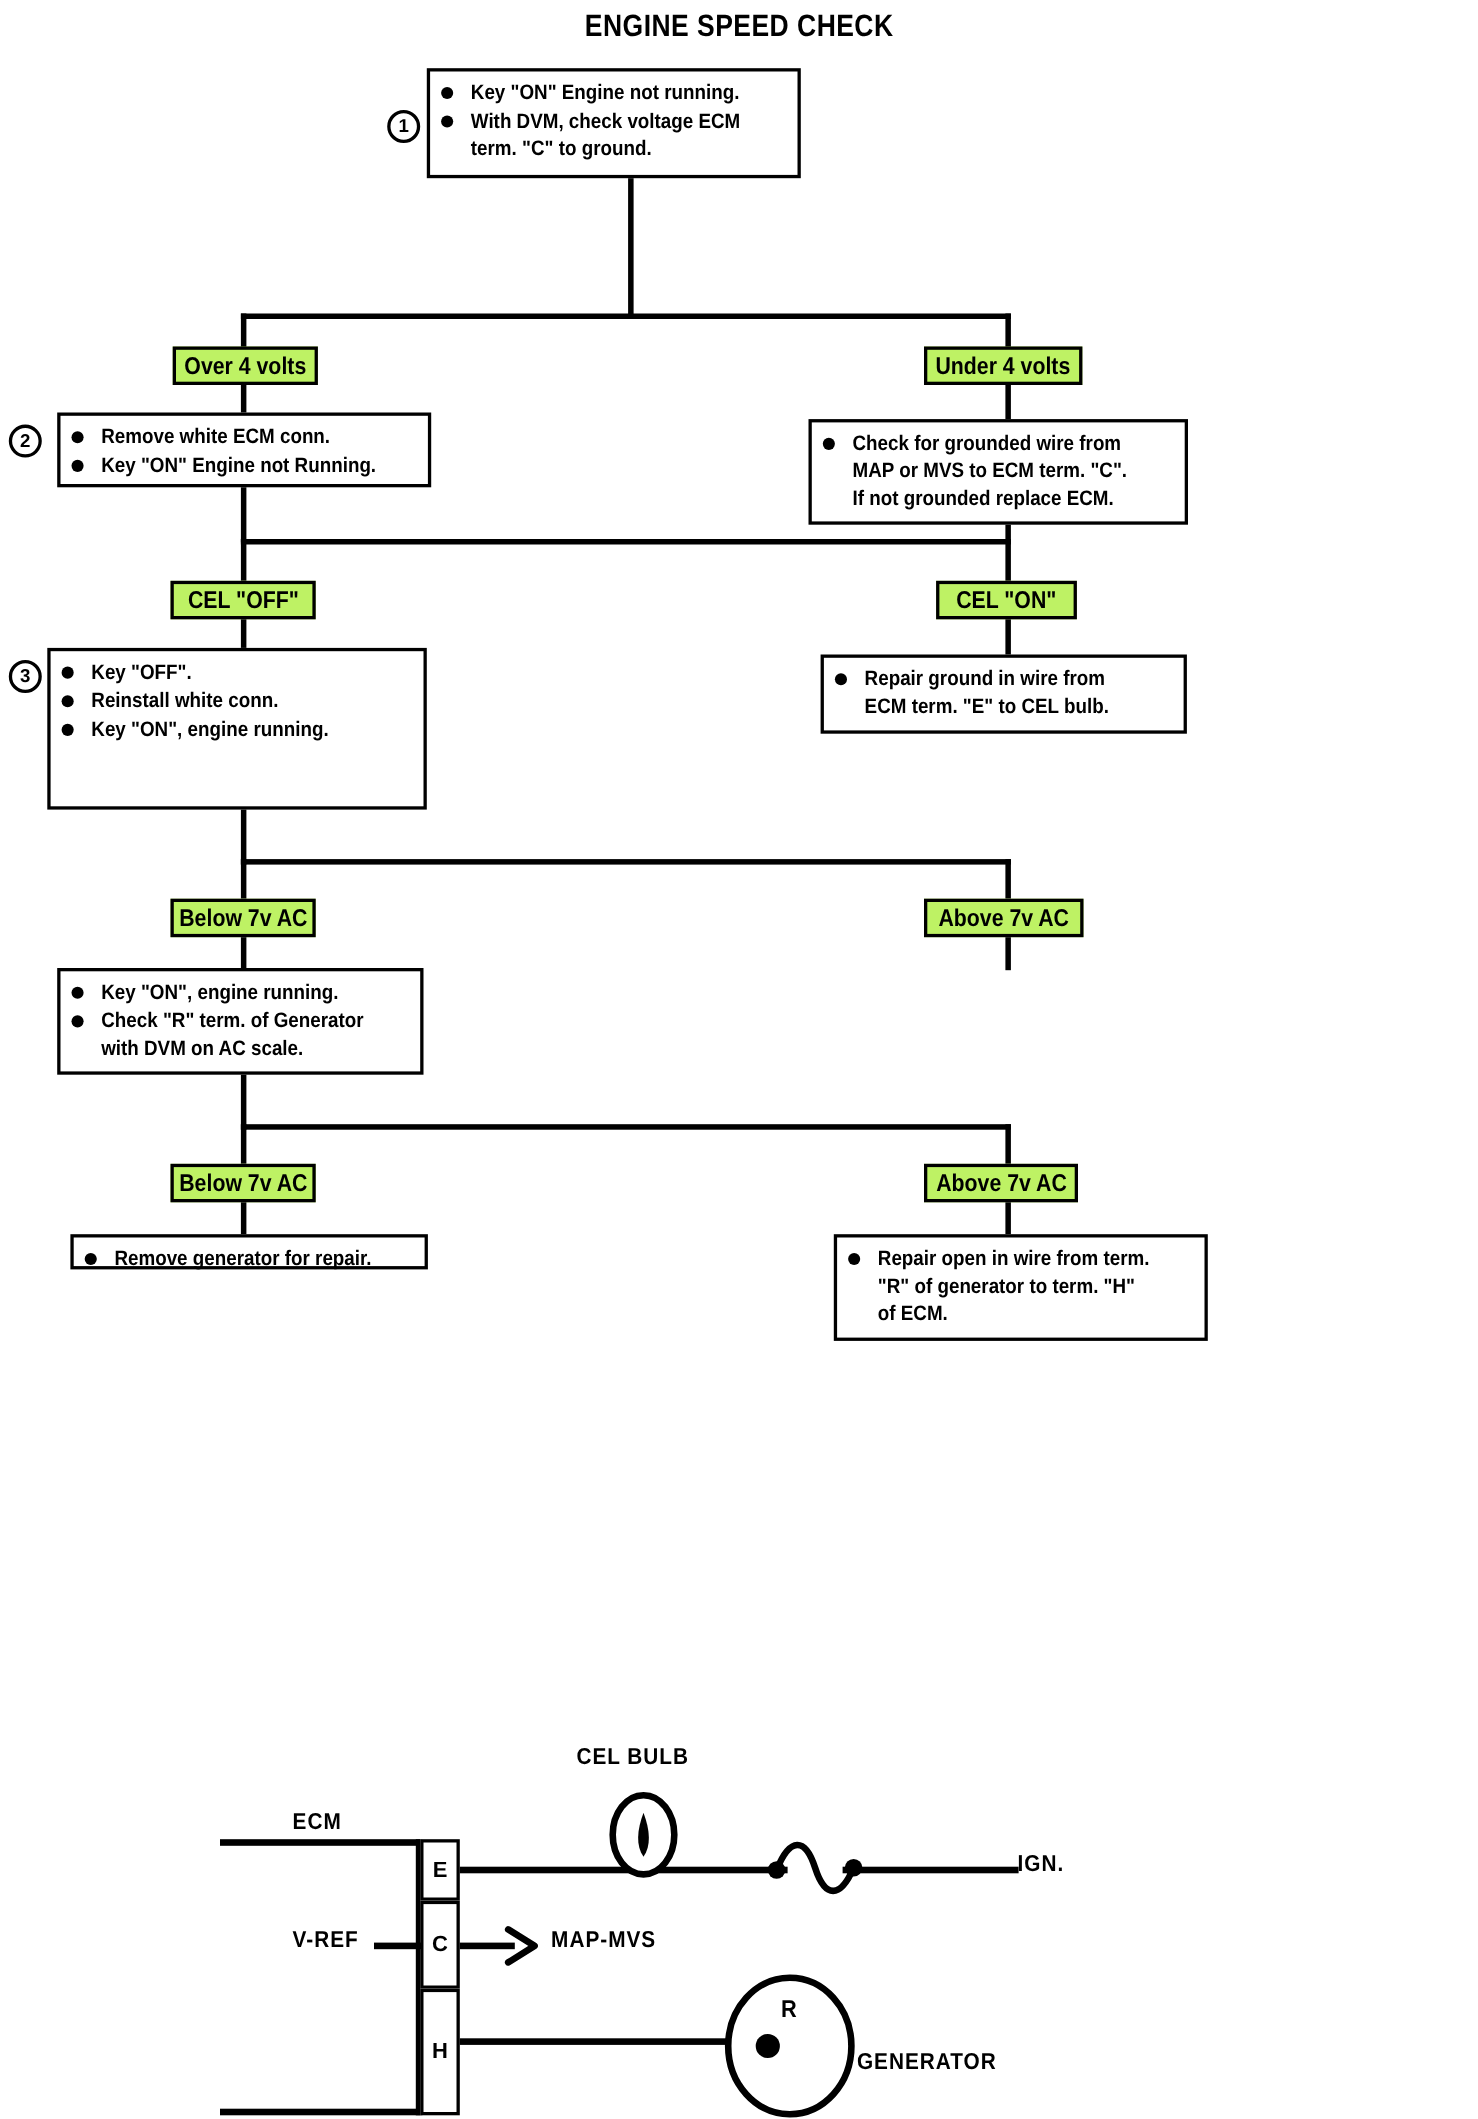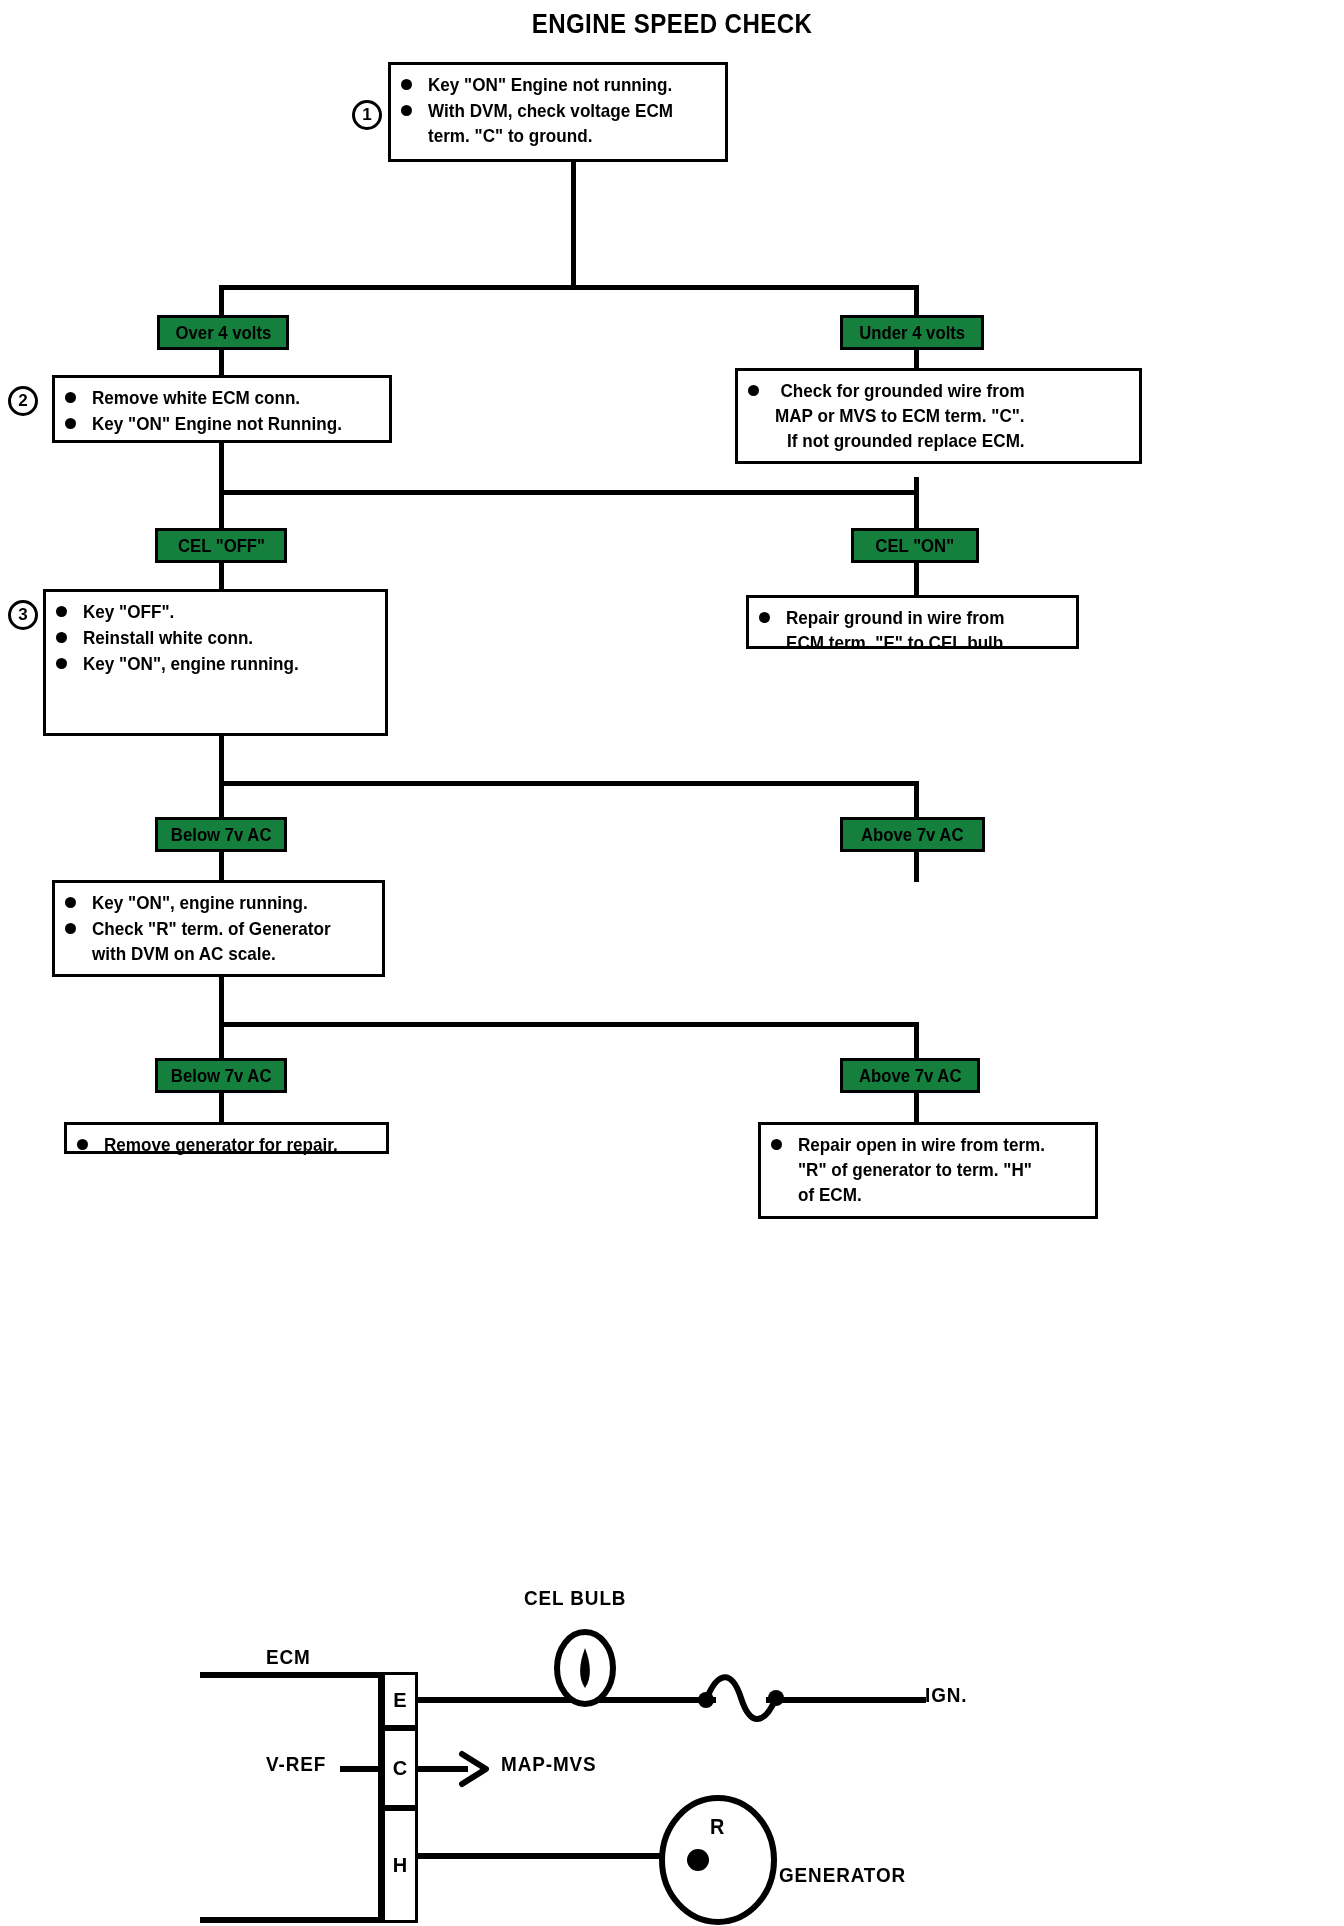--- a/index.html
+++ b/index.html
@@ -20,23 +20,23 @@
     font-size:28px;font-weight:bold;letter-spacing:0.5px;
     font-family:"Liberation Sans","DejaVu Sans",sans-serif;
     transform:scaleX(0.86);transform-origin:center top;
   }
 
   
   .box{
     position:absolute;border:3px solid #000;background:#fff;box-sizing:border-box;
   }
   .label-box{
-    position:absolute;border:3px solid #000;background:#15803d;box-sizing:border-box;
+    position:absolute;border:3px solid #000;background:#bef264;box-sizing:border-box;
     display:flex;align-items:center;justify-content:center;
-    font-weight:bold;font-size:19px;white-space:nowrap;
+    font-weight:bold;font-size:22px;white-space:nowrap;
     transform-origin:center center;
   }
   .label-box span{transform:scaleX(0.88);display:inline-block;}
 
   .bullets{
     position:absolute;inset:0;padding:7px 8px 7px 10px;box-sizing:border-box;
   }
   .bl{
     display:flex;align-items:flex-start;font-weight:bold;font-size:19px;
     line-height:25px;margin-bottom:1px;
@@ -120,21 +120,21 @@
         </div>
       <div class="bl">
           <span class="dot"></span>
           <span class="txt">
             <i>Key "ON" Engine not Running.</i>
           </span>
         </div>
     </div>
   </div>
 
-  <div class="box" style="left:735px;top:368px;width:407px;height:96px;text-align:right;">
+  <div class="box" style="left:735px;top:381px;width:345px;height:96px;">
     <div class="bullets">
       <div class="bl">
           <span class="dot"></span>
           <span class="txt">
             <i>Check for grounded wire from</i>
             <i>MAP or MVS to ECM term. "C".</i>
             <i>If not grounded replace ECM.</i>
           </span>
         </div>
     </div>
@@ -172,21 +172,21 @@
         </div>
       <div class="bl">
           <span class="dot"></span>
           <span class="txt">
             <i>Key "ON", engine running.</i>
           </span>
         </div>
     </div>
   </div>
 
-  <div class="box" style="left:746px;top:595px;width:333px;height:54px;">
+  <div class="box" style="left:746px;top:595px;width:333px;height:72px;">
     <div class="bullets">
       <div class="bl">
           <span class="dot"></span>
           <span class="txt">
             <i>Repair ground in wire from</i>
             <i>ECM term. "E" to CEL bulb.</i>
           </span>
         </div>
     </div>
   </div>

